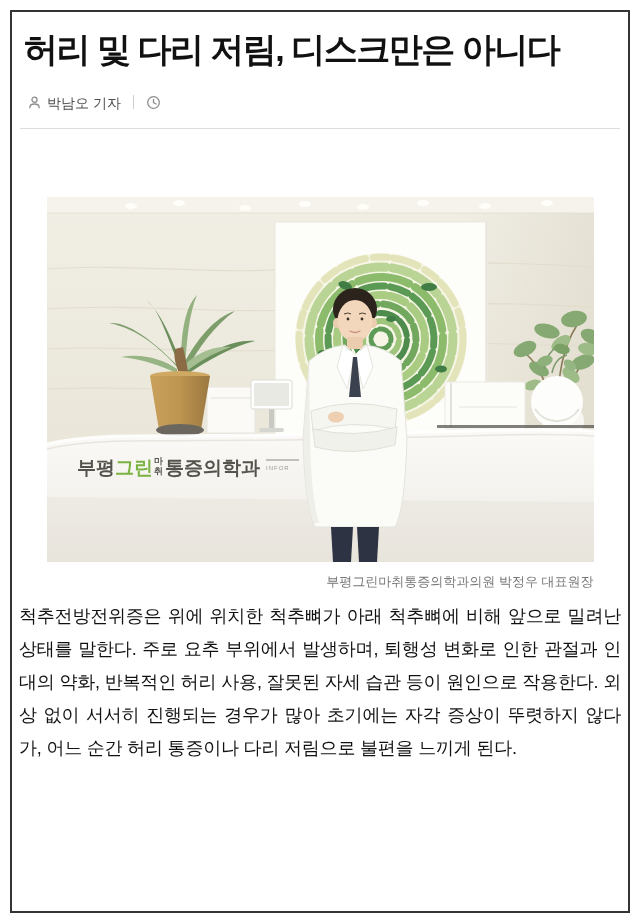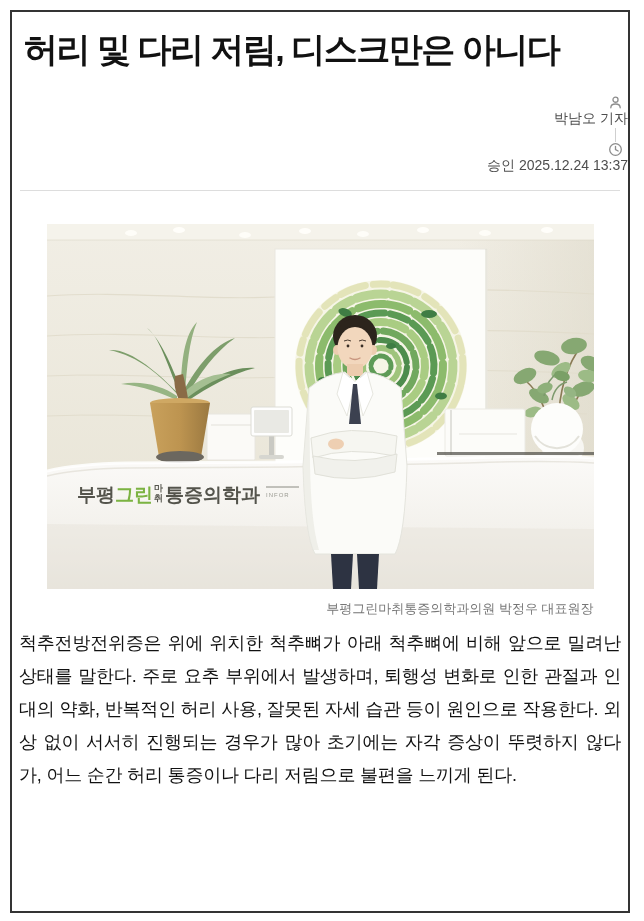--- a/index.html
+++ b/index.html
@@ -9,21 +9,21 @@
   }
   .page{
     position:absolute;left:10px;top:10px;width:620px;height:903px;
     box-sizing:border-box;border:2px solid #343434;background:#fff;overflow:hidden;
   }
   .headline{
     margin:14px 6px 0 12px;font-size:34px;line-height:46px;font-weight:800;
     letter-spacing:-1.5px;color:#111;
   }
   .byline{
-    display:flex;align-items:flex-end;margin:23px 0 0 15px;font-size:14px;color:#4e4e4e;flex-direction:column;
+    display:flex;align-items:flex-start;margin:23px 0 0 15px;font-size:14px;color:#4e4e4e;
   }
   .byline .icn{width:15px;height:15px;margin-right:5px;flex:0 0 auto;}
   .byline .sep{width:1px;height:14px;background:#cfcfcf;margin:0 12px;}
   .divider{border:none;border-top:1px solid #ddd;margin:15px 8px 0 8px;}
   .photo-block{width:547px;margin:45px auto 0 auto;}
   .photo-block svg.scene{display:block;width:547px;height:365px;}
   .caption{margin:11px 0 0 10px;font-size:13px;line-height:18px;color:#767676;text-align:right;}
   .body-text{margin:9px 7px 0 7px;color:#111;}
   .body-text p{
     margin:0;font-size:18px;line-height:33px;text-align:justify;
@@ -42,26 +42,25 @@
     <svg class="icn" viewBox="0 0 16 16">
       <circle cx="8" cy="5" r="2.7" fill="none" stroke="#8d8d8d" stroke-width="1.4"></circle>
       <path d="M3,13.6 Q3,9.6 8,9.6 Q13,9.6 13,13.6" fill="none" stroke="#8d8d8d" stroke-width="1.4" stroke-linecap="round"></path>
     </svg>
     <span>박남오 기자</span>
     <span class="sep"></span>
     <svg class="icn" viewBox="0 0 16 16">
       <circle cx="8" cy="8" r="6.2" fill="none" stroke="#8d8d8d" stroke-width="1.4"></circle>
       <path d="M8,4.6 L8,8.2 L10.8,9.6" fill="none" stroke="#8d8d8d" stroke-width="1.4" stroke-linecap="round"></path>
     </svg>
-    <span>승인 2025.12.24 13:37</span>
   </div>
 
   <hr class="divider">
 
-  <figure class="photo-block" style="margin-top:33px;margin-bottom:0;">
+  <figure class="photo-block" style="margin-top:68px;margin-bottom:0;">
 
     <svg class="scene" viewBox="0 0 547 365" role="img">
       <defs>
         <linearGradient id="gWall" x1="0" y1="0" x2="0" y2="1">
           <stop offset="0" stop-color="#f1eee5"></stop>
             <stop offset="1" stop-color="#e7e3d4"></stop>
         </linearGradient>
         <linearGradient id="gWallSide" x1="0" y1="0" x2="1" y2="0">
           <stop offset="0.75" stop-color="#d8d3c2" stop-opacity="0"></stop>
             <stop offset="1" stop-color="#d8d3c2" stop-opacity="0.45"></stop>

